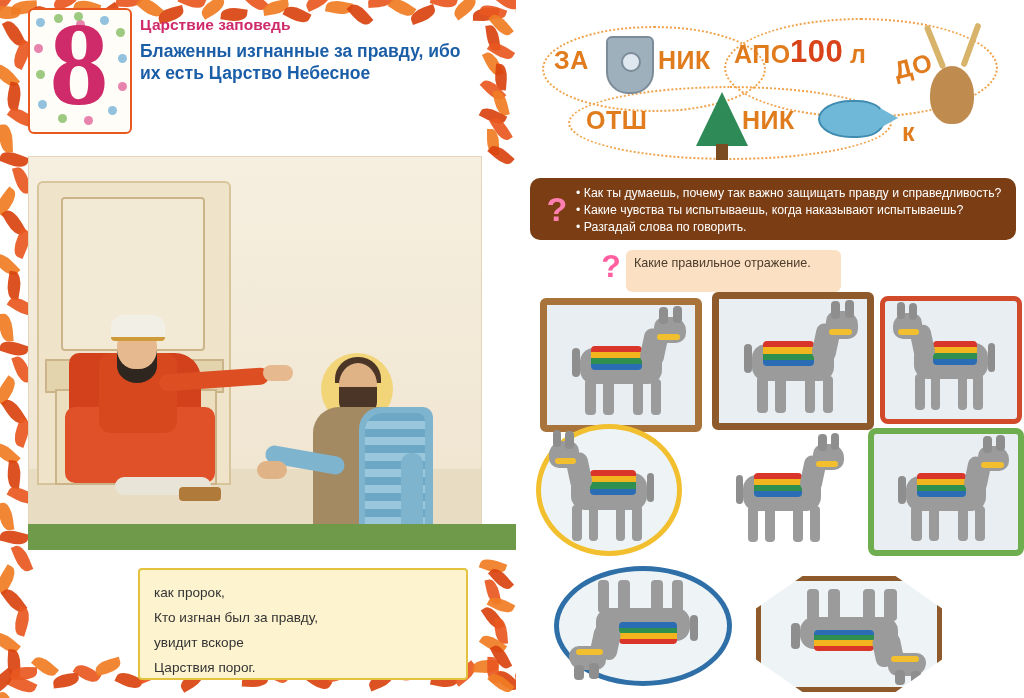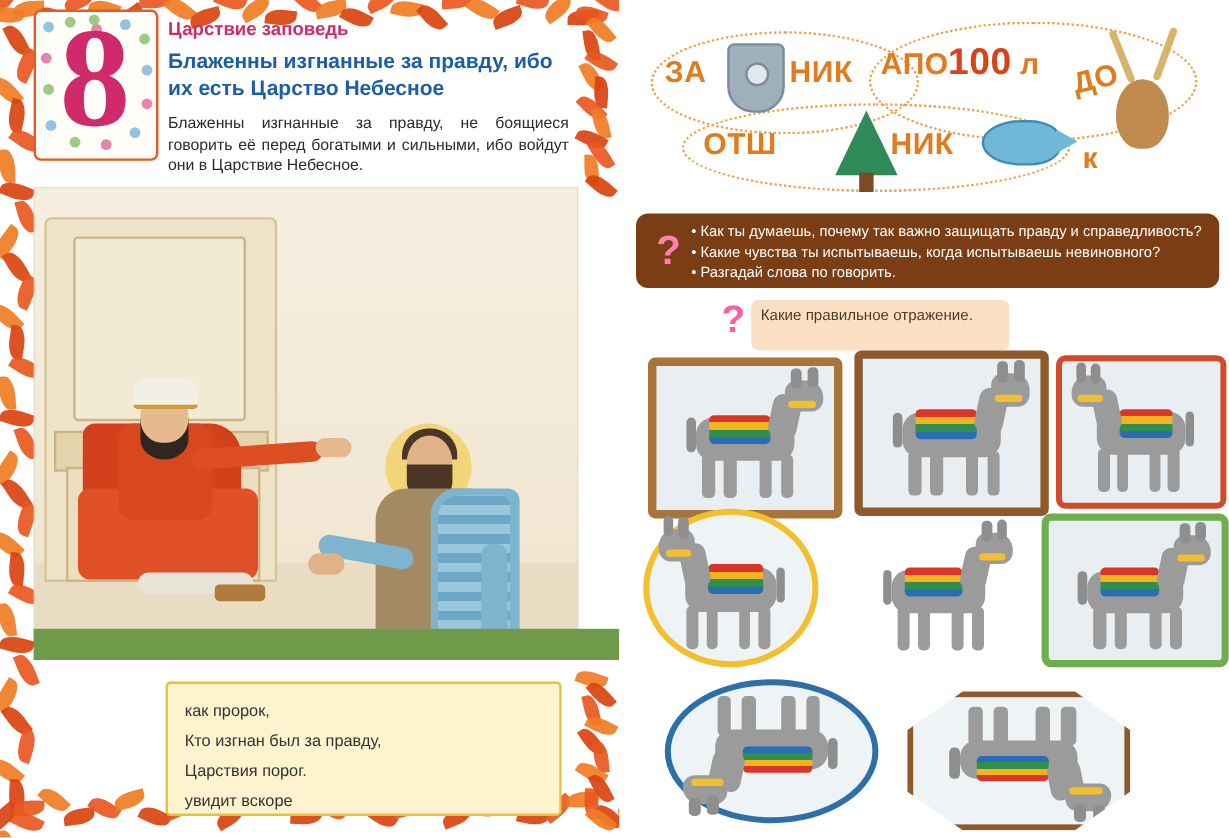--- a/index.html
+++ b/index.html
@@ -433,21 +433,20 @@
           <div class="dot " style="left: 10px; top: 92px;"></div>
           <div class="dot g" style="left: 30px; top: 106px;"></div>
           <div class="dot p" style="left: 56px; top: 108px;"></div>
           <div class="dot " style="left: 80px; top: 98px;"></div>
           <div class="dot g" style="left: 46px; top: 4px;"></div>
         </div>
       <div class="big-numeral">8</div>
 
       <div class="cmd-title">Царствие заповедь</div>
       <div class="cmd-sub">Блаженны изгнанные за правду, ибо их есть Царство Небесное</div>
-      <div class="cmd-body">Блаженны изгнанные за правду, не боящиеся говорить её перед богатыми и сильными, ибо войдут они в Царствие Небесное.</div>
 
       <div class="illus">
         <div class="illus-floor"></div>
         <div class="throne">
           <div class="throne-back"></div>
           <div class="throne-seat"></div>
           <div class="throne-base">
             
           </div>
         </div>
@@ -473,22 +472,22 @@
         <div class="p-hand"></div>
         <div class="p-arm2"></div>
 
       </div>
 
       <div class="green-band"></div>
 
       <div class="verse-box">
         <div>как пророк,</div>
         <div>Кто изгнан был за правду,</div>
+        <div>увидит вскоре</div>
         <div>Царствия порог.</div>
-        <div>увидит вскоре</div>
       </div>
 
     </div>
   </div>
 
   <div class="right-page">
 
     <div class="rebus">
       <div class="dotted-oval" style="left:14px;top:18px;width:220px;height:82px;"></div>
       <div class="dotted-oval" style="left:196px;top:10px;width:270px;height:96px;"></div>
@@ -512,21 +511,21 @@
       <div class="tree-trunk"></div>
       <div class="word" style="left:214px;top:98px;">НИК</div>
 
       <div class="fish"></div>
       <div class="word" style="left:374px;top:110px;">к</div>
     </div>
 
     <div class="q-banner">
       <div class="qmark-pink">?</div>
       <span class="bullet">• Как ты думаешь, почему так важно защищать правду и справедливость?</span>
-      <span class="bullet">• Какие чувства ты испытываешь, когда испытываешь невиновного?</span>
+      <span class="bullet">• Какие чувства ты испытываешь, когда наказывают испытываешь?</span>
       <span class="bullet">• Разгадай слова по говорить.</span>
     </div>
 
     <div class="qmark-pink2">?</div>
     <div class="find-box">Какие правильное отражение.</div>
 
     <div class="frame fr-wood" style="left:24px;top:298px;width:148px;height:120px;">
       <div class="donkey">
         <div class="d-tail"></div>
         <div class="d-body"></div>

